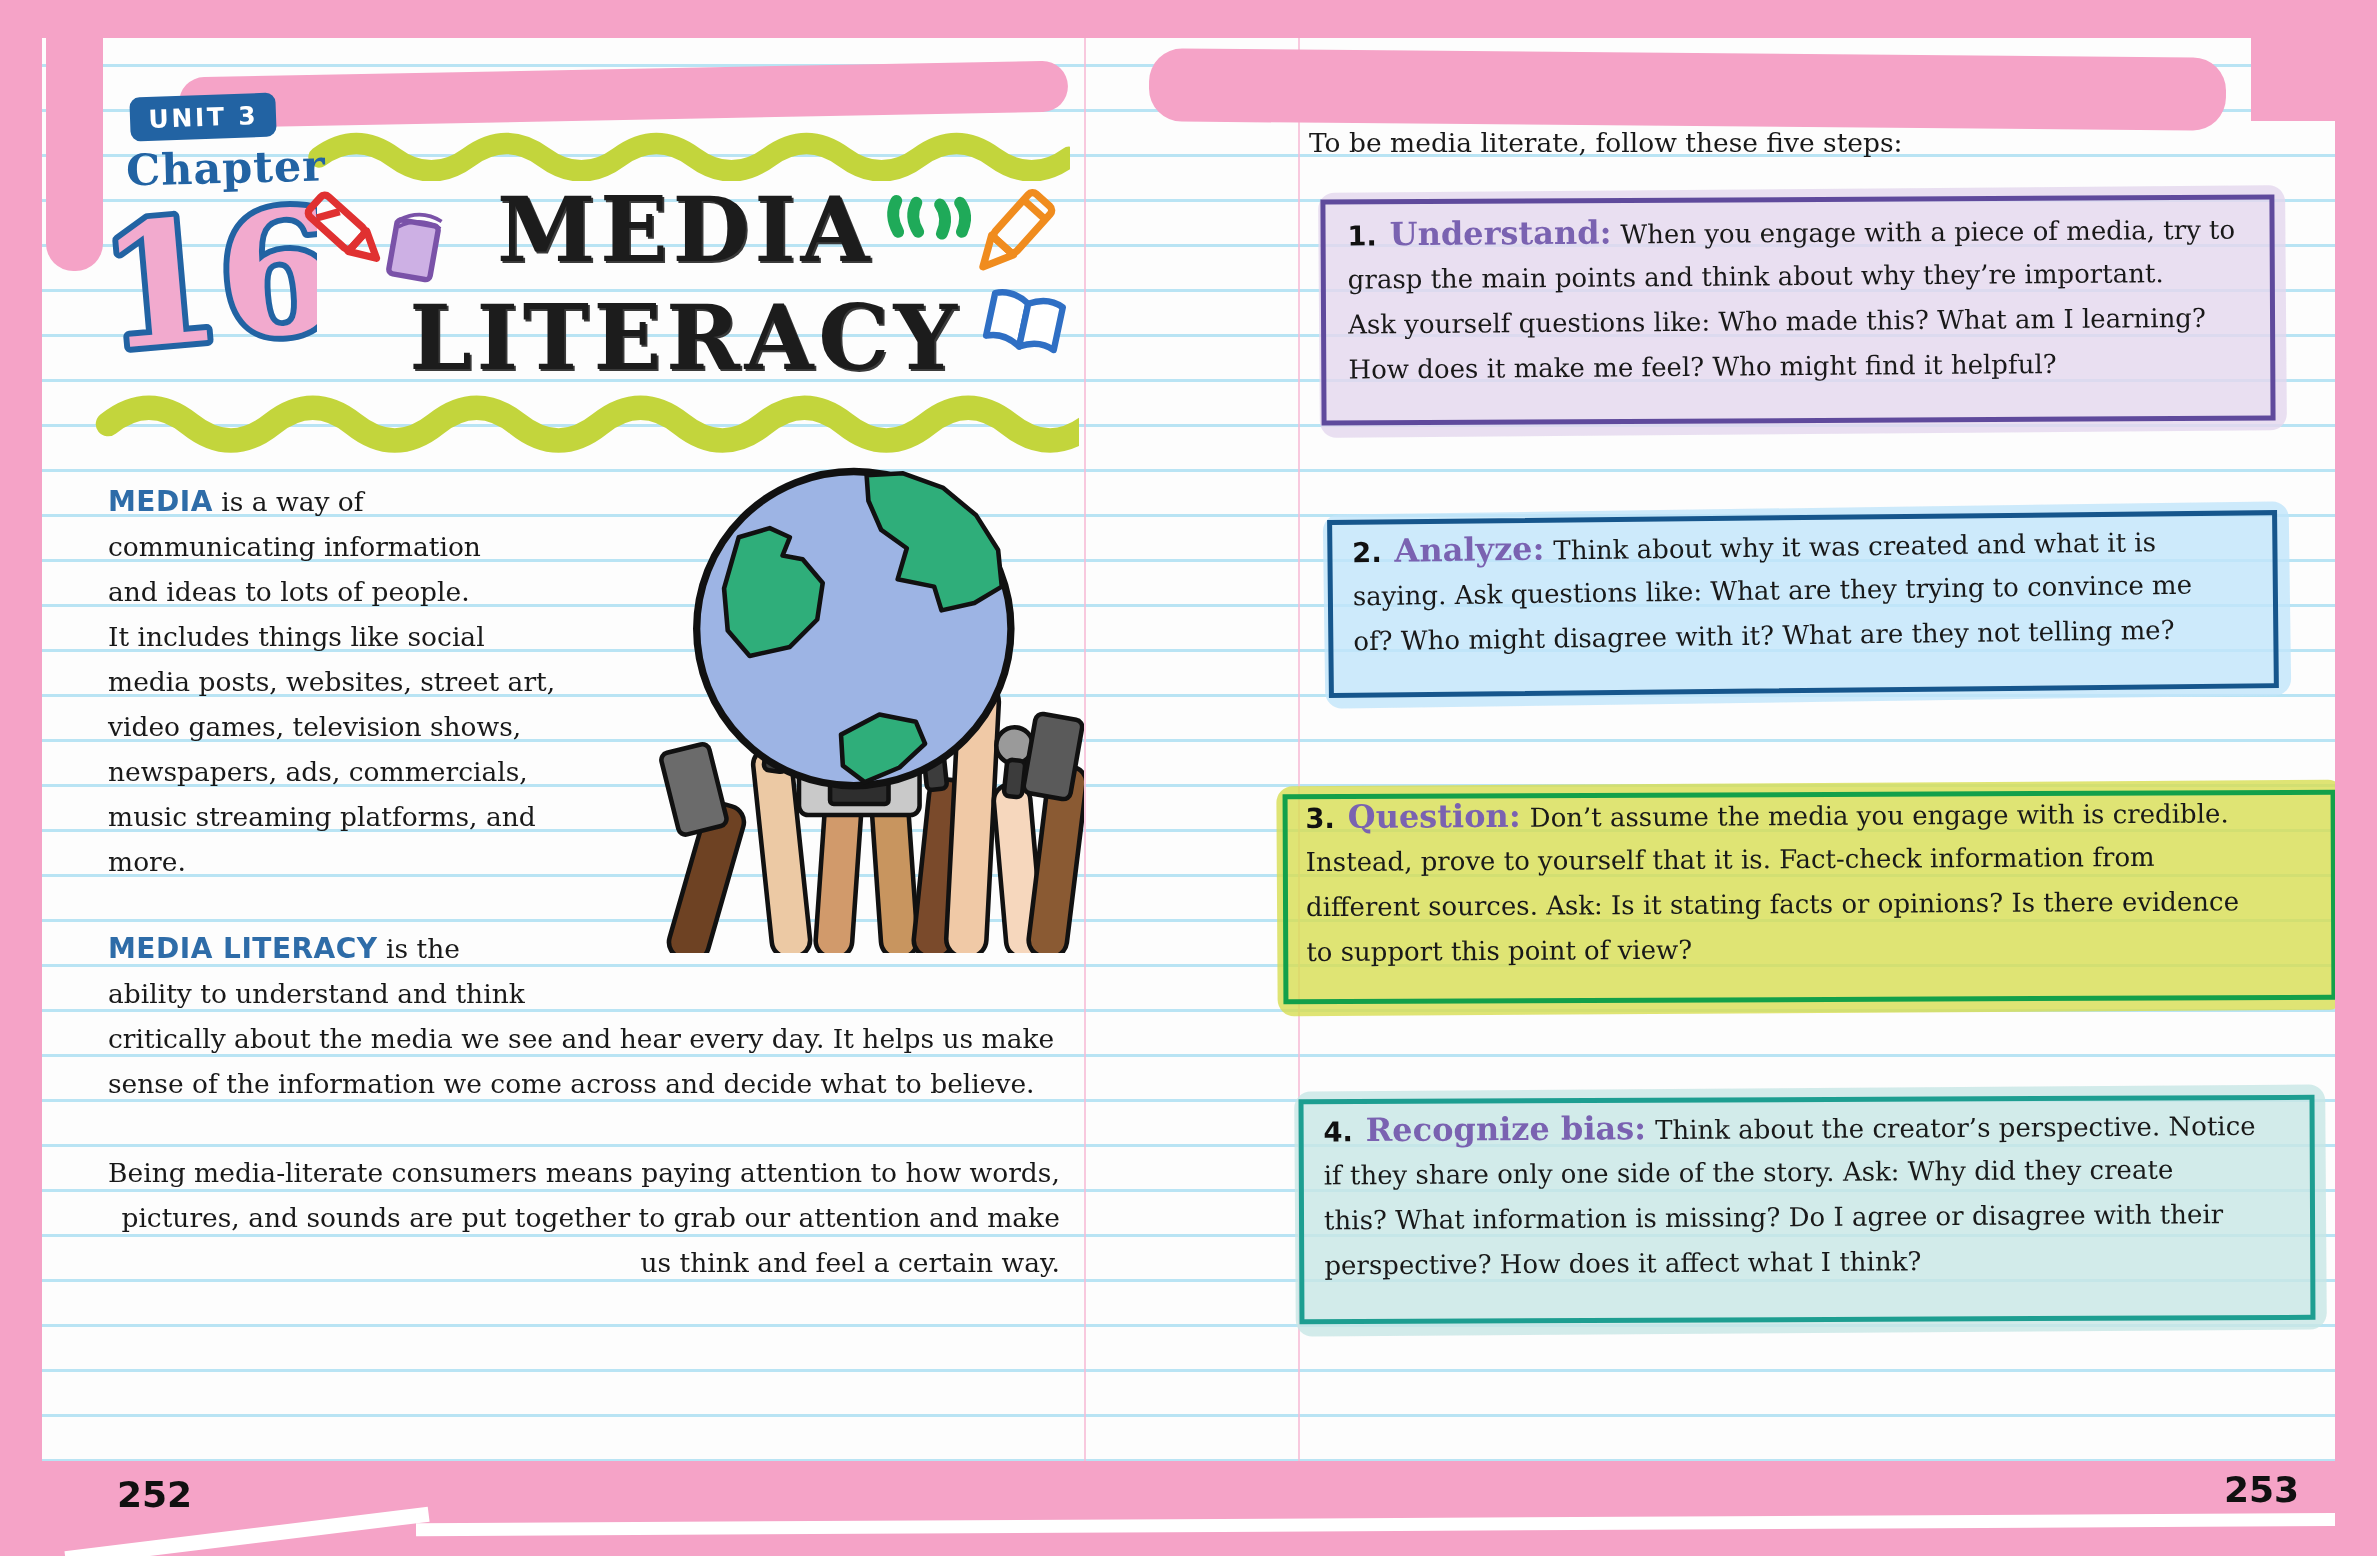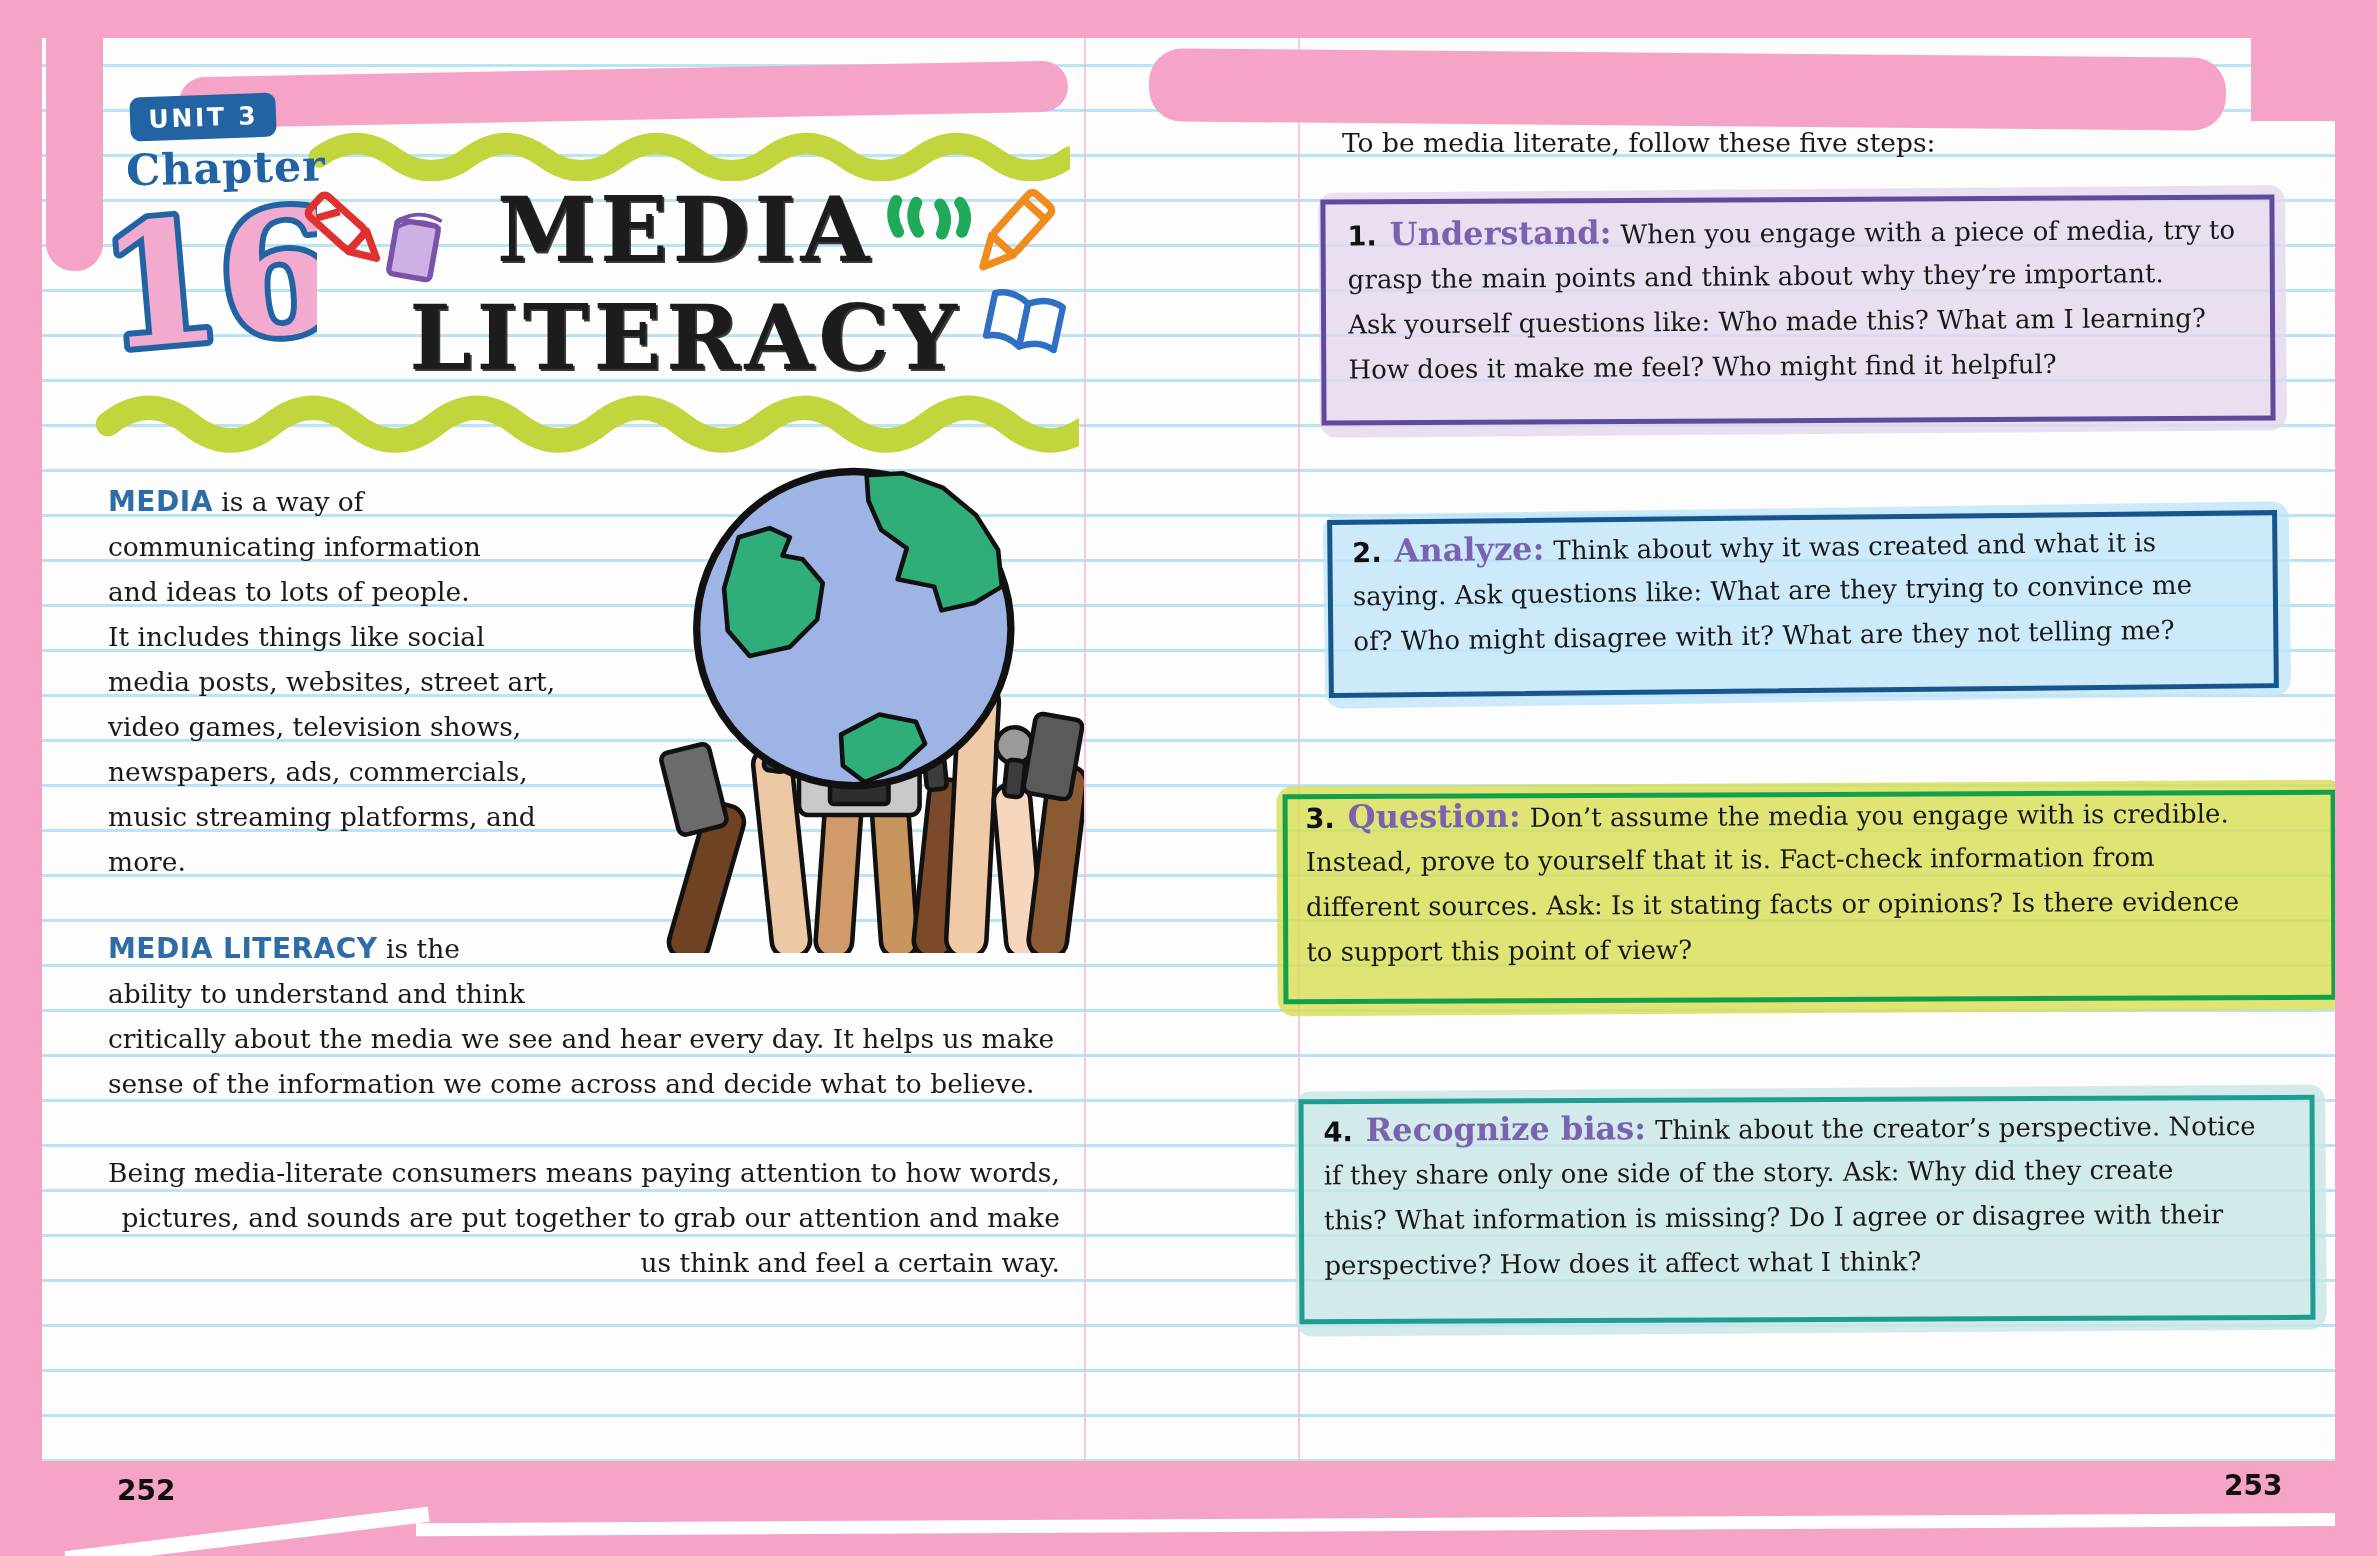--- a/index.html
+++ b/index.html
@@ -37,28 +37,28 @@
   #page-title .t-line{font-size:89px;line-height:108px;letter-spacing:4.6px;text-shadow:1.8px 1.8px 0 #3a3a3a;}
   .wavy{position:absolute;z-index:2;}
   .doodle{position:absolute;z-index:5;}
 
   
   .text-line{white-space:nowrap;height:45px;line-height:45px;font-size:26.5px;color:#191919;}
   .kw{font-family:"DejaVu Sans",sans-serif;font-weight:bold;color:var(--keyword-blue);font-size:28px;letter-spacing:0.5px;}
   #para1{position:absolute;left:108px;top:479px;z-index:5;}
   #para2{position:absolute;left:108px;top:926px;z-index:5;}
   #para3{position:absolute;left:108px;top:1150px;z-index:5;text-align:right;}
-  .pagenum{position:absolute;z-index:6;font-family:"DejaVu Sans",sans-serif;font-weight:bold;font-size:28px;color:#111;}
+  .pagenum{position:absolute;z-index:6;font-family:"DejaVu Sans",sans-serif;font-weight:bold;font-size:36px;color:#111;}
   #pagenum-left{left:117px;top:1474px;}
   #pagenum-right{left:2224px;top:1469px;}
 
   #illustration{position:absolute;left:651px;top:455px;width:433px;height:498px;z-index:5;}
 
   
-  #intro-line{position:absolute;left:1309px;top:120px;z-index:5;margin-left:33px;}
+  #intro-line{position:absolute;left:1309px;top:120px;z-index:5;}
 
   .step-box{position:absolute;z-index:2;}
   .step-box .bg{position:absolute;inset:0;border-radius:16.5px;opacity:.82;}
   .step-box .frame{position:absolute;border-style:solid;border-width:5.5px;background:transparent;}
   .step-box .content{position:relative;z-index:2;padding-left:29px;}
   .step-num{font-family:"DejaVu Sans",sans-serif;font-weight:bold;font-size:27.4px;color:#111;margin-right:12.8px;}
   .step-name{font-family:"DejaVu Serif",serif;font-weight:bold;font-size:32px;color:var(--step-purple);margin-right:9.1px;}
   .box-line{white-space:nowrap;height:45px;line-height:45px;font-size:26px;color:#191919;}
 
   #step-box-1{left:1319px;top:189px;width:967px;height:245px;transform:rotate(-.45deg);}

